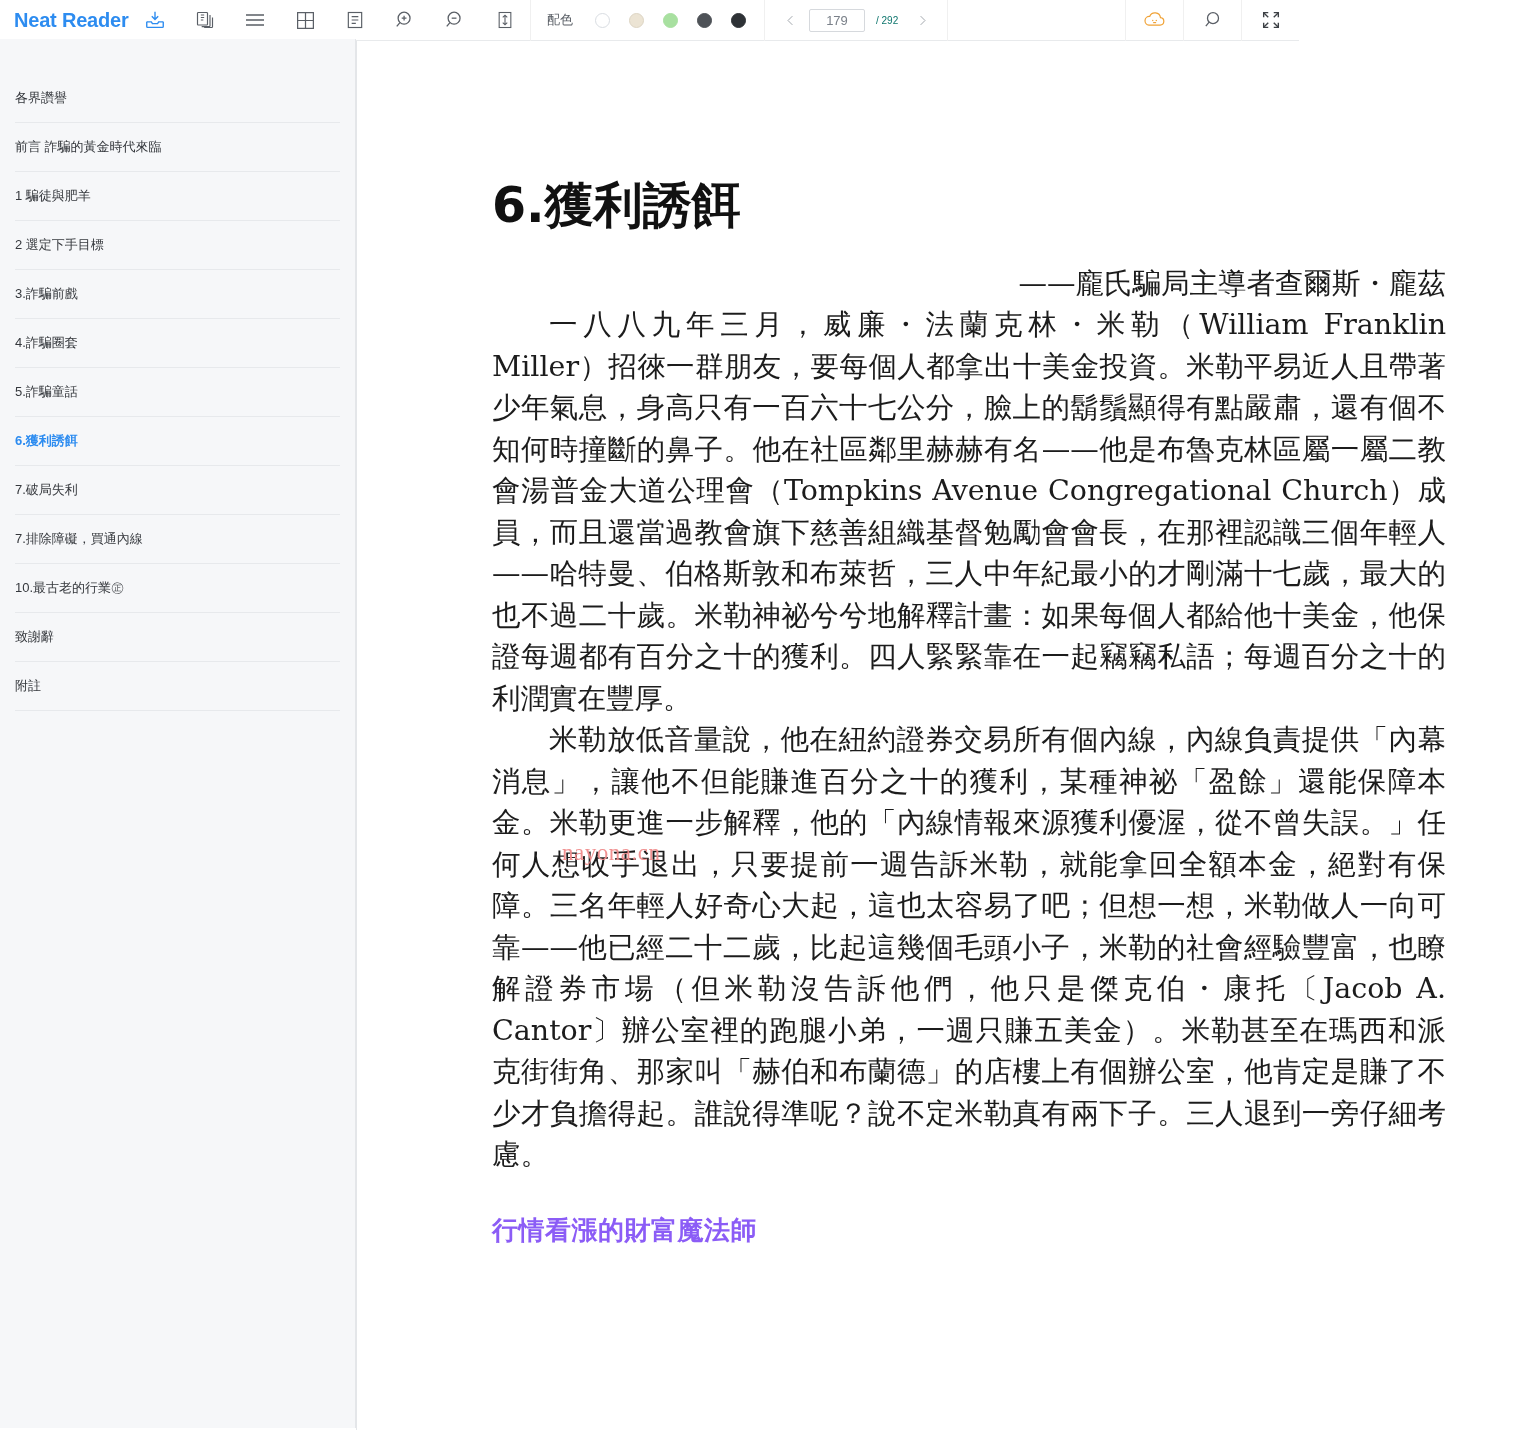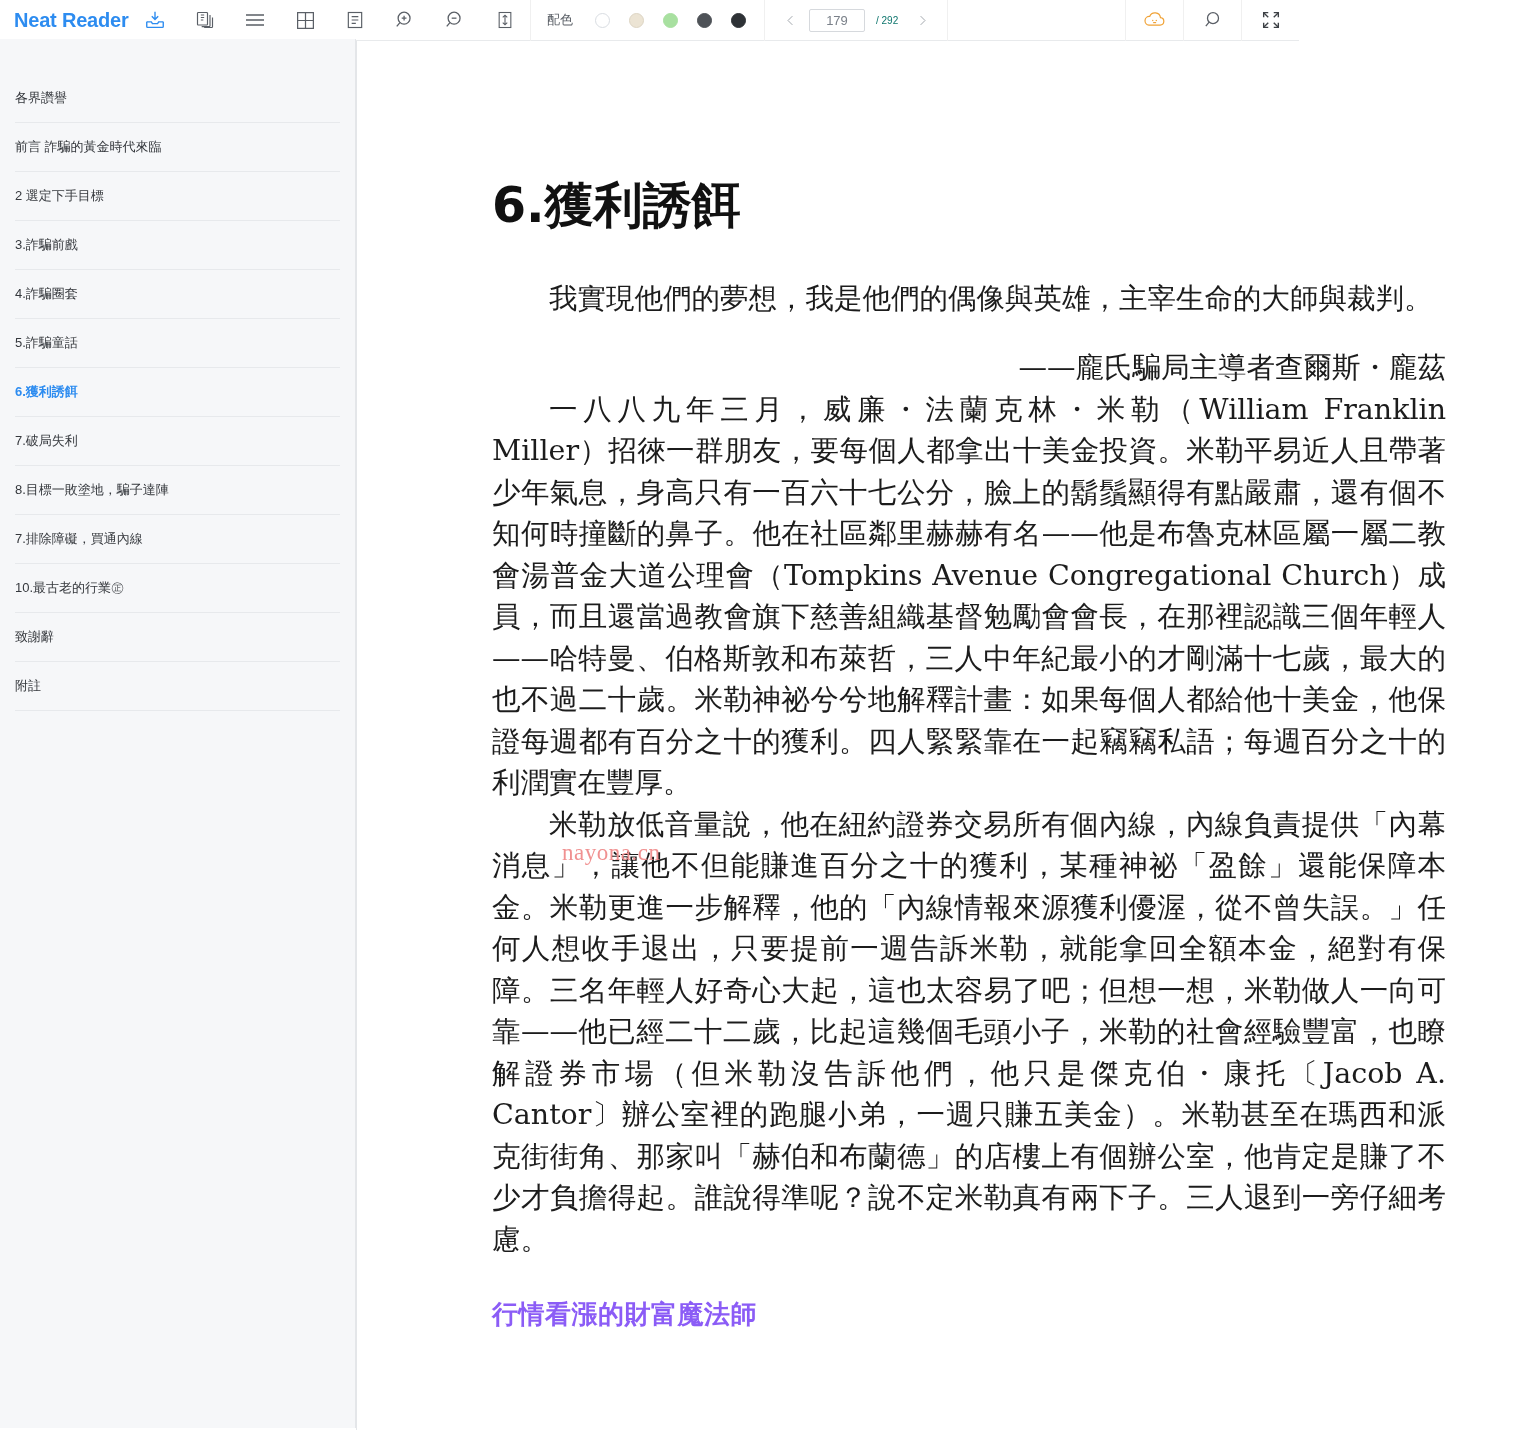--- a/index.html
+++ b/index.html
@@ -338,62 +338,61 @@
 
 <div class="sidebar">
   <div class="toc-list">
     <div class="toc-item toc-first">
         <span>各界讚譽</span>
       </div>
     <div class="toc-item">
         <span>前言 詐騙的黃金時代來臨</span>
       </div>
     <div class="toc-item">
+        <span>1 騙徒與肥羊</span>
+      </div>
+    <div class="toc-item">
         <span>2 選定下手目標</span>
       </div>
     <div class="toc-item">
         <span>3.詐騙前戲</span>
       </div>
     <div class="toc-item">
         <span>4.詐騙圈套</span>
       </div>
     <div class="toc-item">
         <span>5.詐騙童話</span>
       </div>
     <div class="toc-item active">
         <span>6.獲利誘餌</span>
       </div>
     <div class="toc-item">
         <span>7.破局失利</span>
       </div>
     <div class="toc-item">
-        <span>8.目標一敗塗地，騙子達陣</span>
-      </div>
-    <div class="toc-item">
         <span>7.排除障礙，買通內線</span>
       </div>
     <div class="toc-item">
         <span>10.最古老的行業㊣</span>
       </div>
     <div class="toc-item">
         <span>致謝辭</span>
       </div>
     <div class="toc-item">
         <span>附註</span>
       </div>
   </div>
 </div>
 <div class="reader-edge"></div>
 
 <div class="reader">
   <div class="page">
 
     <h1 class="chapter-title">6.獲利誘餌</h1>
 
-    <p class="body-text epigraph">我實現他們的夢想，我是他們的偶像與英雄，主宰生命的大師與裁判。</p>
 
     <p class="body-text attrib">——龐氏騙局主導者查爾斯・龐茲</p>
 
     <p class="body-text para">一八八九年三月，威廉・法蘭克林・米勒（William Franklin Miller）招徠一群朋友，要每個人都拿出十美金投資。米勒平易近人且帶著少年氣息，身高只有一百六十七公分，臉上的鬍鬚顯得有點嚴肅，還有個不知何時撞斷的鼻子。他在社區鄰里赫赫有名——他是布魯克林區屬一屬二教會湯普金大道公理會（Tompkins Avenue Congregational Church）成員，而且還當過教會旗下慈善組織基督勉勵會會長，在那裡認識三個年輕人——哈特曼、伯格斯敦和布萊哲，三人中年紀最小的才剛滿十七歲，最大的也不過二十歲。米勒神祕兮兮地解釋計畫：如果每個人都給他十美金，他保證每週都有百分之十的獲利。四人緊緊靠在一起竊竊私語；每週百分之十的利潤實在豐厚。</p>
 
     <p class="body-text para">米勒放低音量說，他在紐約證券交易所有個內線，內線負責提供「內幕消息」，讓他不但能賺進百分之十的獲利，某種神祕「盈餘」還能保障本金。米勒更進一步解釋，他的「內線情報來源獲利優渥，從不曾失誤。」任何人想收手退出，只要提前一週告訴米勒，就能拿回全額本金，絕對有保障。三名年輕人好奇心大起，這也太容易了吧；但想一想，米勒做人一向可靠——他已經二十二歲，比起這幾個毛頭小子，米勒的社會經驗豐富，也瞭解證券市場（但米勒沒告訴他們，他只是傑克伯・康托〔Jacob A. Cantor〕辦公室裡的跑腿小弟，一週只賺五美金）。米勒甚至在瑪西和派克街街角、那家叫「赫伯和布蘭德」的店樓上有個辦公室，他肯定是賺了不少才負擔得起。誰說得準呢？說不定米勒真有兩下子。三人退到一旁仔細考慮。</p>
 
     <h2 class="subhead">行情看漲的財富魔法師</h2>
 
     <div class="watermark">nayona.cn</div>

